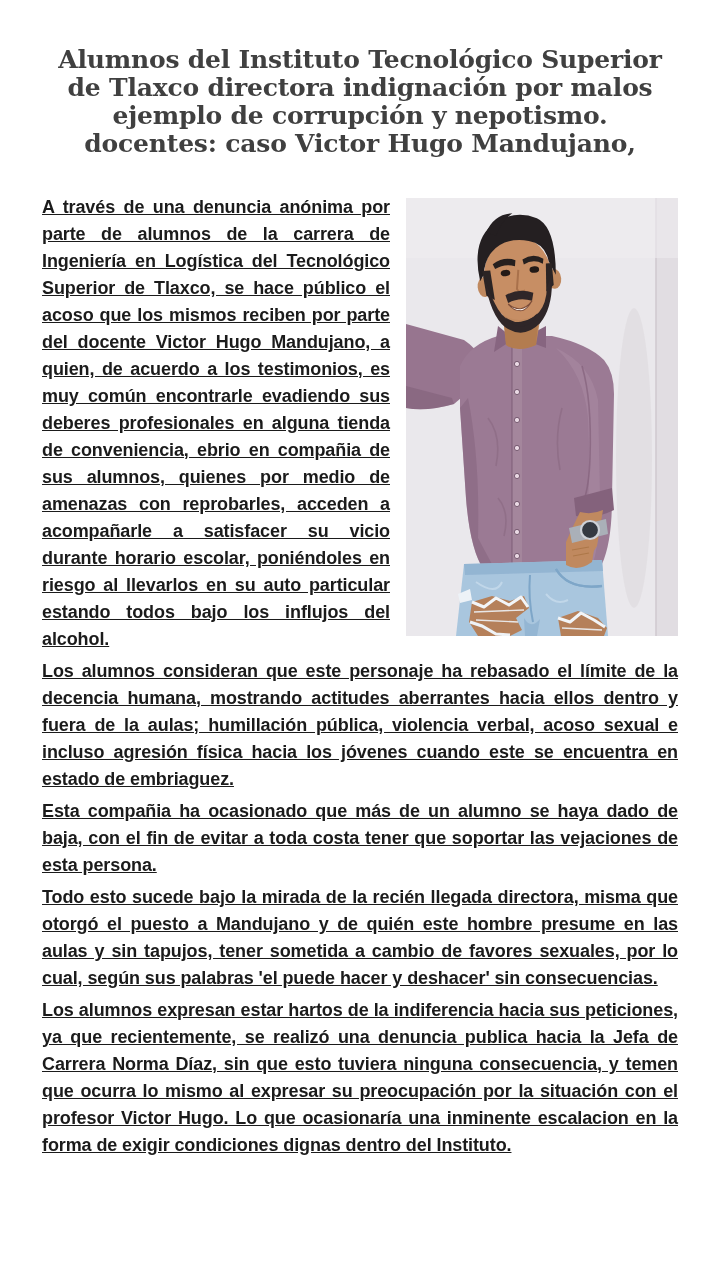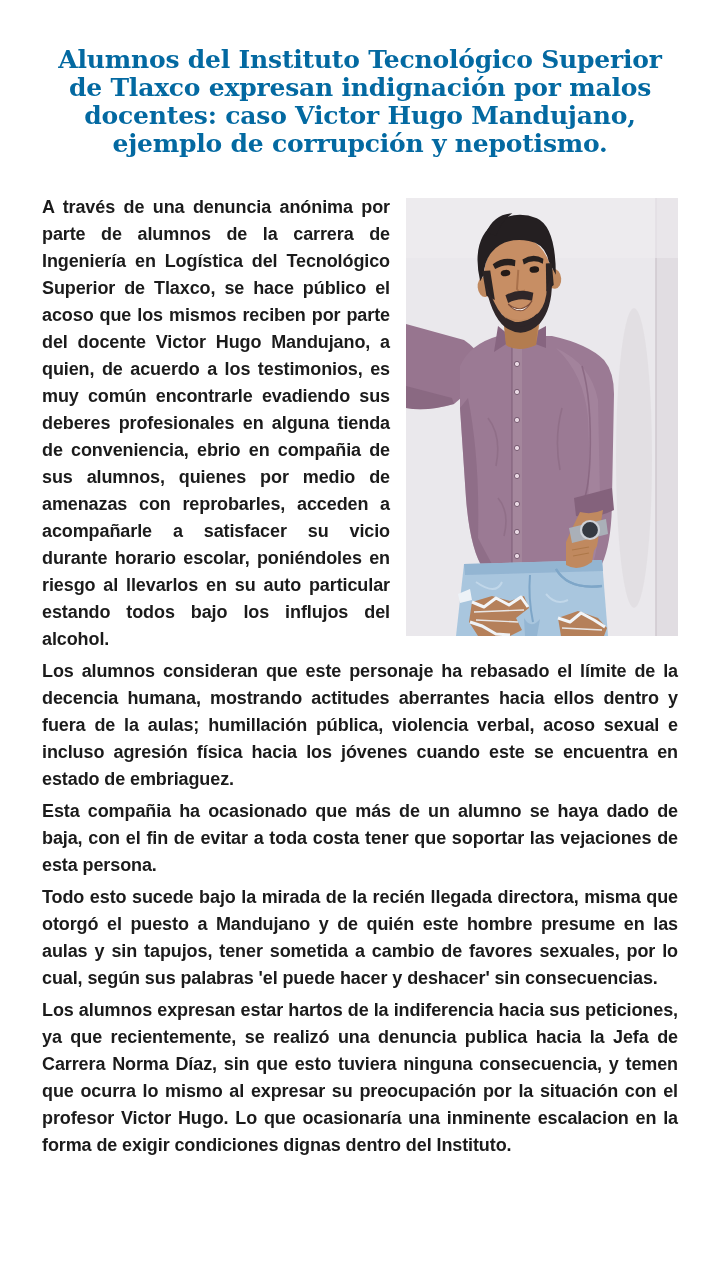--- a/index.html
+++ b/index.html
@@ -16,52 +16,52 @@
     height: 1280px;
     padding: 46px 42px 0 42px;
   }
   .headline {
     margin: 0 0 36px 0;
     text-align: center;
     font-family: "DejaVu Serif", serif;
     font-weight: 700;
     font-size: 25px;
     line-height: 28px;
-    color: #0369a1;
+    color: #404040;
     letter-spacing: -0.2px;
   }
   .headline .hl-line { display: block; white-space: nowrap; }
   .article {
     font-size: 18px;
     line-height: 27px;
     font-weight: 700;
     color: #1b1b1b;
     text-align: justify;
     letter-spacing: -0.1px;
   }
-  .article p { margin: 0 0 5px 0; }
+  .article p { margin: 0 0 5px 0; text-decoration: underline; }
   .photo-frame {
     float: right;
     width: 272px;
     height: 438px;
     margin: 4px 0 22px 16px;
     background: #eae8ec;
   }
   .photo-frame svg { display: block; width: 272px; height: 438px; }
 </style>
 </head>
 <body>
 
 <div class="page">
 
   <h1 class="headline">
     <span class="hl-line">Alumnos del Instituto Tecnológico Superior</span>
-    <span class="hl-line">de Tlaxco expresan indignación por malos</span>
+    <span class="hl-line">de Tlaxco directora indignación por malos</span>
+    <span class="hl-line">ejemplo de corrupción y nepotismo.</span>
     <span class="hl-line">docentes: caso Victor Hugo Mandujano,</span>
-    <span class="hl-line">ejemplo de corrupción y nepotismo.</span>
   </h1>
 
   <div class="article">
 
     <div class="photo-frame">
       <svg viewBox="0 0 272 438" xmlns="http://www.w3.org/2000/svg">
 
         <g>
           <rect x="0" y="0" width="272" height="438" fill="#eae8ec"></rect>
           <rect x="250" y="0" width="22" height="438" fill="#e1dde2"></rect>

